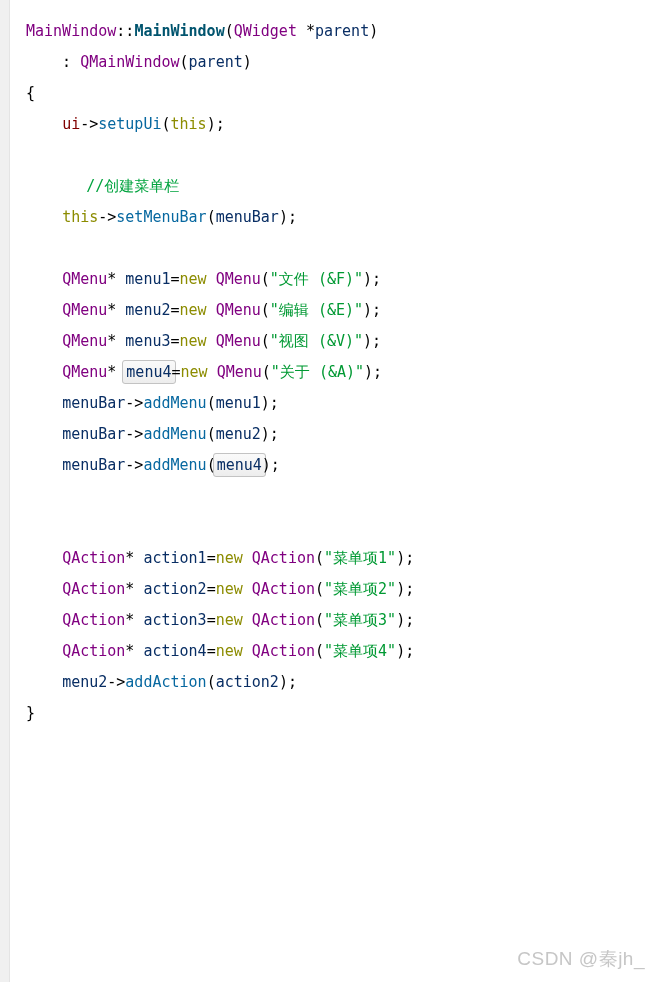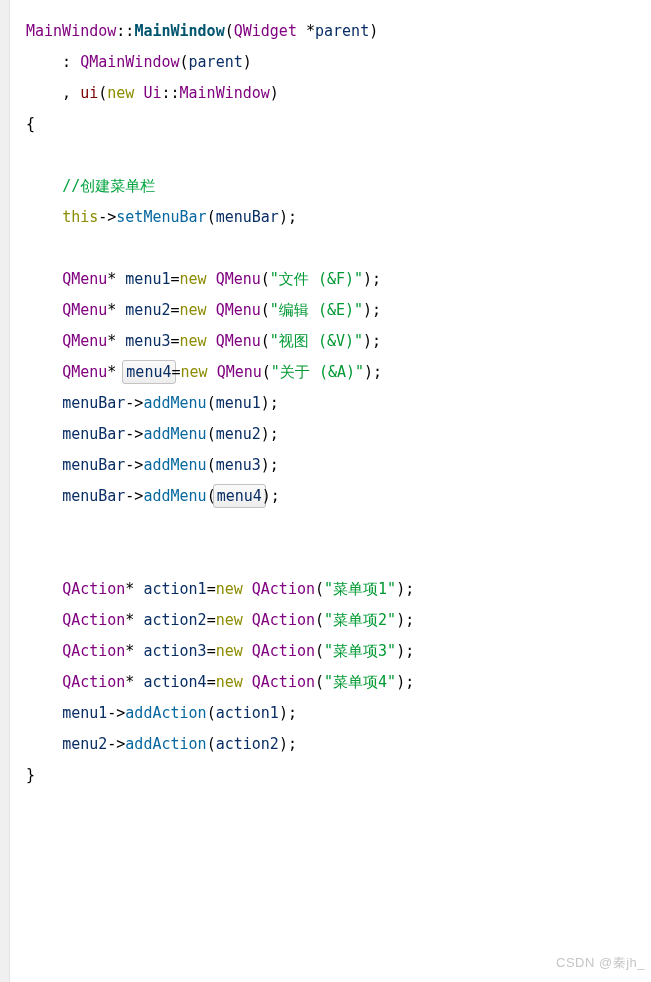--- a/index.html
+++ b/index.html
@@ -38,66 +38,64 @@
     height: 31px;
   }
   .tok { display: inline; }
   .type    { color: var(--type); }
   .decl    { color: var(--decl); font-weight: bold; }
   .func    { color: var(--func); }
   .local   { color: var(--local); }
   .field   { color: var(--field); }
   .keyword { color: var(--keyword); }
   .string  { color: var(--string); }
-  .comment { color: var(--comment); }
+  .comment { color: var(--comment); margin-left: 24px; }
   .punct   { color: var(--punct); }
   .occ {
     background: linear-gradient(#fafafa, #ededed);
     border: 1px solid #c3c3c3;
     border-radius: 3px;
     padding: 2px 3px;
     margin: -2px -4px -2px -3px;
     text-align: right;
   }
   .watermark {
     position: absolute;
     right: 6px;
     bottom: 10px;
     font-family: "Liberation Sans", sans-serif;
-    font-size: 13px;
+    font-size: 19px;
     color: #c6c6c6;
     letter-spacing: 0.5px;
   }
 </style>
 </head>
 <body>
 
 <div class="editor">
   <div class="gutter"></div>
   <div class="code-area">
       <div class="line"><span class="tok type">MainWindow</span><span class="tok punct">::</span><span class="tok decl">MainWindow</span><span class="tok punct">(</span><span class="tok type">QWidget</span><span class="tok punct"> *</span><span class="tok local">parent</span><span class="tok punct">)</span></div>
       <div class="line"><span class="tok punct">    : </span><span class="tok type">QMainWindow</span><span class="tok punct">(</span><span class="tok local">parent</span><span class="tok punct">)</span></div>
-      <div class="line"><span class="tok punct">    , </span><span class="tok field">ui</span><span class="tok punct">(</span><span class="tok keyword">new</span><span class="tok punct"> </span><span class="tok type">Ui</span><span class="tok punct">::</span><span class="tok type">MainWindow</span><span class="tok punct">)</span></div>
       <div class="line"><span class="tok punct">{</span></div>
+      <div class="line"><span class="tok punct">    </span><span class="tok field">ui</span><span class="tok punct">-&gt;</span><span class="tok func">setupUi</span><span class="tok punct">(</span><span class="tok keyword">this</span><span class="tok punct">);</span></div>
       <div class="line"> </div>
       <div class="line"><span class="tok punct">    </span><span class="tok comment">//创建菜单栏</span></div>
       <div class="line"><span class="tok punct">    </span><span class="tok keyword">this</span><span class="tok punct">-&gt;</span><span class="tok func">setMenuBar</span><span class="tok punct">(</span><span class="tok local">menuBar</span><span class="tok punct">);</span></div>
       <div class="line"> </div>
       <div class="line"><span class="tok punct">    </span><span class="tok type">QMenu</span><span class="tok punct">* </span><span class="tok local">menu1</span><span class="tok punct">=</span><span class="tok keyword">new</span><span class="tok punct"> </span><span class="tok type">QMenu</span><span class="tok punct">(</span><span class="tok string">"文件 (&amp;F)"</span><span class="tok punct">);</span></div>
       <div class="line"><span class="tok punct">    </span><span class="tok type">QMenu</span><span class="tok punct">* </span><span class="tok local">menu2</span><span class="tok punct">=</span><span class="tok keyword">new</span><span class="tok punct"> </span><span class="tok type">QMenu</span><span class="tok punct">(</span><span class="tok string">"编辑 (&amp;E)"</span><span class="tok punct">);</span></div>
       <div class="line"><span class="tok punct">    </span><span class="tok type">QMenu</span><span class="tok punct">* </span><span class="tok local">menu3</span><span class="tok punct">=</span><span class="tok keyword">new</span><span class="tok punct"> </span><span class="tok type">QMenu</span><span class="tok punct">(</span><span class="tok string">"视图 (&amp;V)"</span><span class="tok punct">);</span></div>
       <div class="line"><span class="tok punct">    </span><span class="tok type">QMenu</span><span class="tok punct">* </span><span class="tok local occ">menu4</span><span class="tok punct">=</span><span class="tok keyword">new</span><span class="tok punct"> </span><span class="tok type">QMenu</span><span class="tok punct">(</span><span class="tok string">"关于 (&amp;A)"</span><span class="tok punct">);</span></div>
       <div class="line"><span class="tok punct">    </span><span class="tok local">menuBar</span><span class="tok punct">-&gt;</span><span class="tok func">addMenu</span><span class="tok punct">(</span><span class="tok local">menu1</span><span class="tok punct">);</span></div>
       <div class="line"><span class="tok punct">    </span><span class="tok local">menuBar</span><span class="tok punct">-&gt;</span><span class="tok func">addMenu</span><span class="tok punct">(</span><span class="tok local">menu2</span><span class="tok punct">);</span></div>
-      <div class="line"><span class="tok punct">    </span><span class="tok local">menuBar</span><span class="tok punct">-&gt;</span><span class="tok func">addMenu</span><span class="tok punct">(</span><span class="tok local">menu3</span><span class="tok punct">);</span></div>
       <div class="line"><span class="tok punct">    </span><span class="tok local">menuBar</span><span class="tok punct">-&gt;</span><span class="tok func">addMenu</span><span class="tok punct">(</span><span class="tok local occ">menu4</span><span class="tok punct">);</span></div>
       <div class="line"> </div>
       <div class="line"><span class="tok punct">    </span></div>
       <div class="line"><span class="tok punct">    </span><span class="tok type">QAction</span><span class="tok punct">* </span><span class="tok local">action1</span><span class="tok punct">=</span><span class="tok keyword">new</span><span class="tok punct"> </span><span class="tok type">QAction</span><span class="tok punct">(</span><span class="tok string">"菜单项1"</span><span class="tok punct">);</span></div>
       <div class="line"><span class="tok punct">    </span><span class="tok type">QAction</span><span class="tok punct">* </span><span class="tok local">action2</span><span class="tok punct">=</span><span class="tok keyword">new</span><span class="tok punct"> </span><span class="tok type">QAction</span><span class="tok punct">(</span><span class="tok string">"菜单项2"</span><span class="tok punct">);</span></div>
       <div class="line"><span class="tok punct">    </span><span class="tok type">QAction</span><span class="tok punct">* </span><span class="tok local">action3</span><span class="tok punct">=</span><span class="tok keyword">new</span><span class="tok punct"> </span><span class="tok type">QAction</span><span class="tok punct">(</span><span class="tok string">"菜单项3"</span><span class="tok punct">);</span></div>
       <div class="line"><span class="tok punct">    </span><span class="tok type">QAction</span><span class="tok punct">* </span><span class="tok local">action4</span><span class="tok punct">=</span><span class="tok keyword">new</span><span class="tok punct"> </span><span class="tok type">QAction</span><span class="tok punct">(</span><span class="tok string">"菜单项4"</span><span class="tok punct">);</span></div>
-      <div class="line"><span class="tok punct">    </span><span class="tok local">menu1</span><span class="tok punct">-&gt;</span><span class="tok func">addAction</span><span class="tok punct">(</span><span class="tok local">action1</span><span class="tok punct">);</span></div>
       <div class="line"><span class="tok punct">    </span><span class="tok local">menu2</span><span class="tok punct">-&gt;</span><span class="tok func">addAction</span><span class="tok punct">(</span><span class="tok local">action2</span><span class="tok punct">);</span></div>
       <div class="line"><span class="tok punct">}</span></div>
     </div>
   <div class="watermark">CSDN @秦jh_</div>
 </div>
 
 </body></html>

